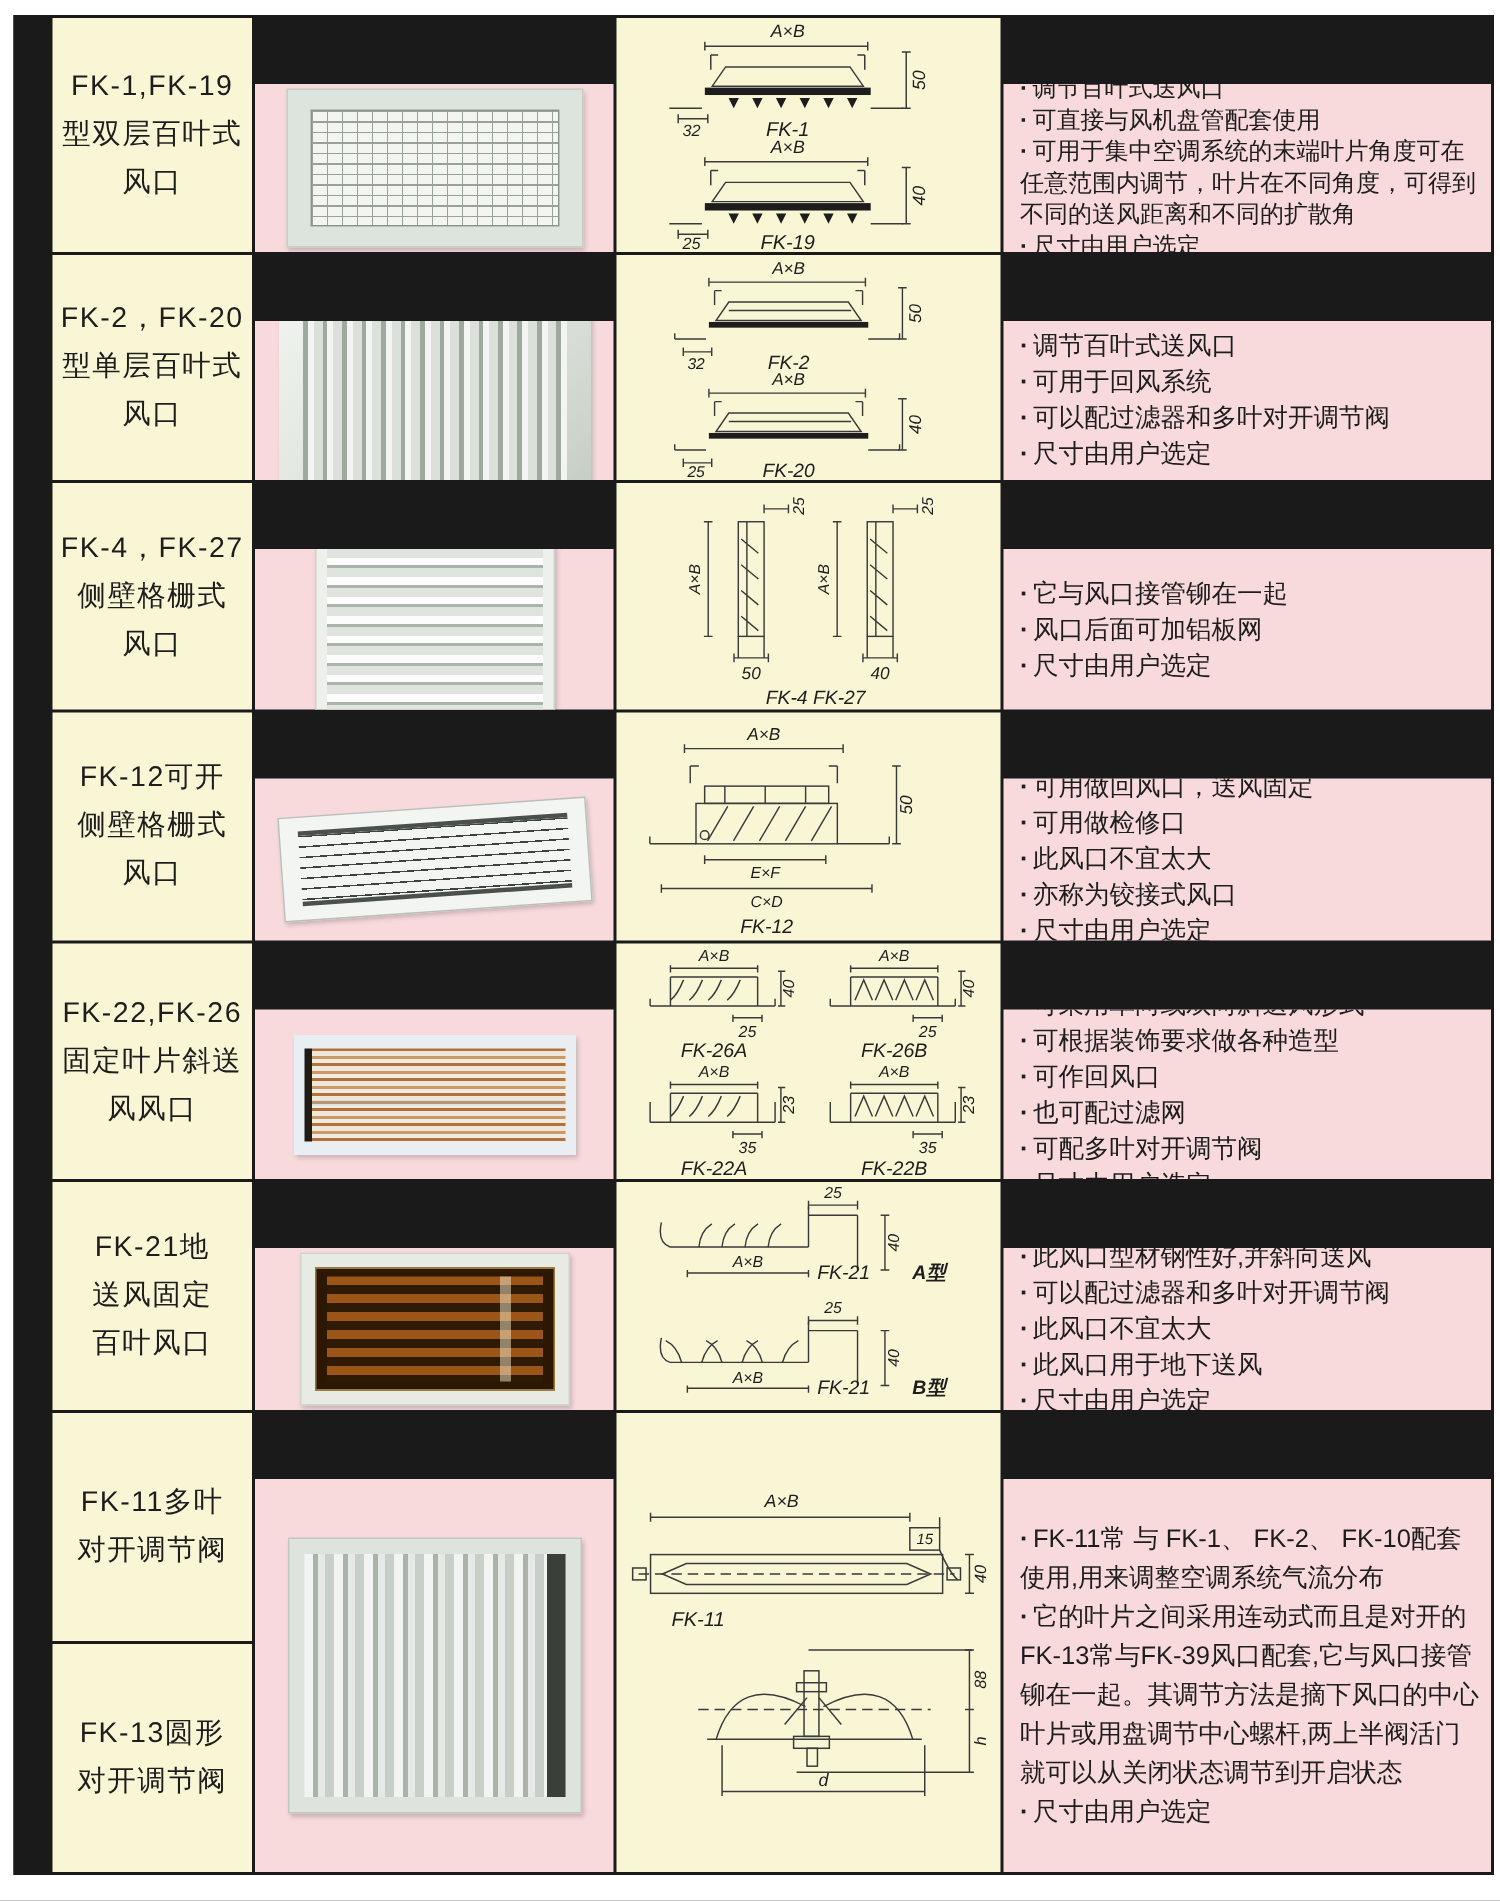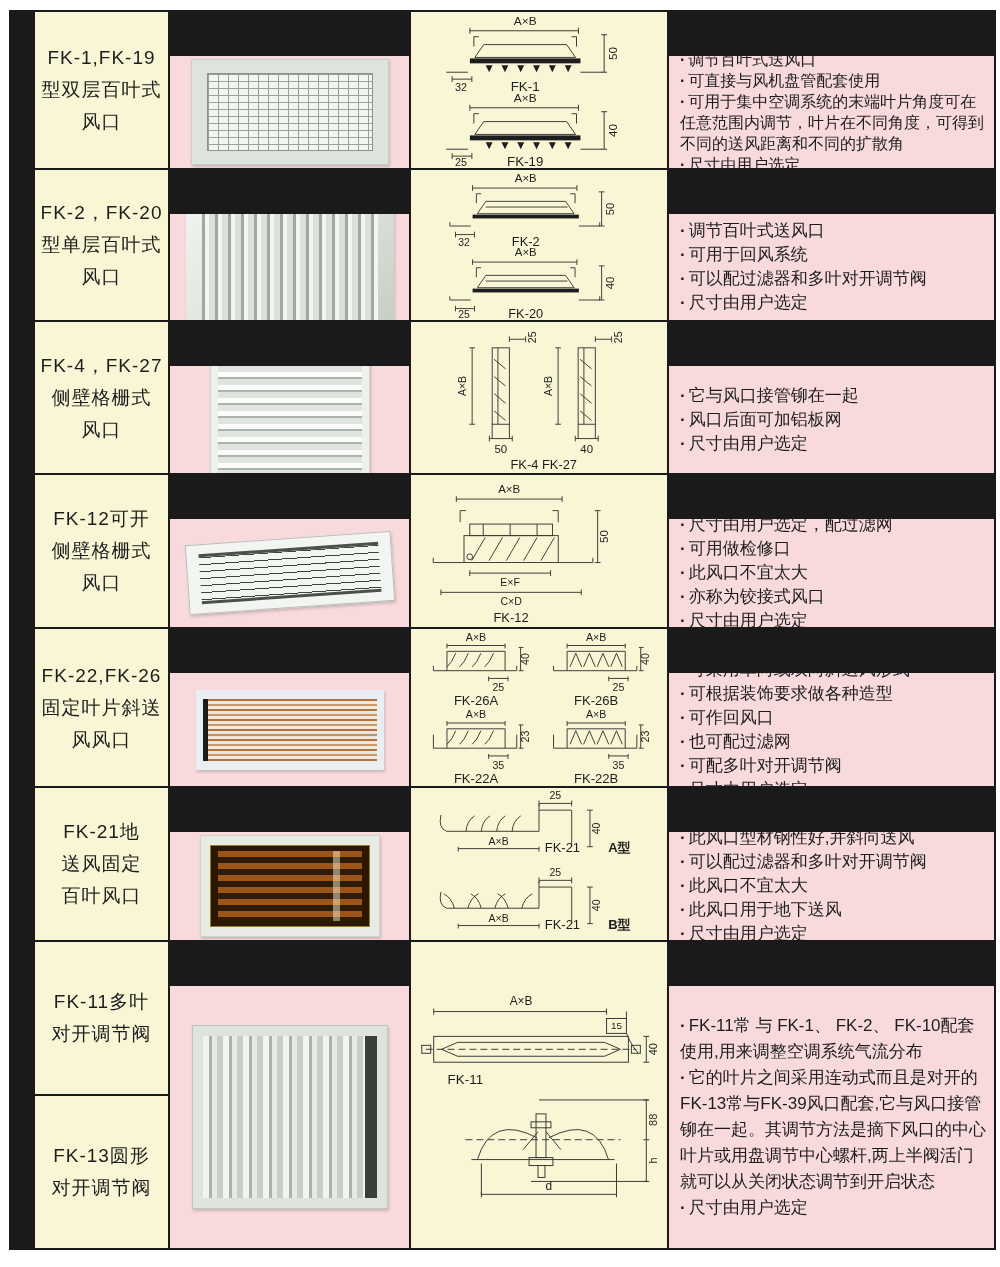--- a/index.html
+++ b/index.html
@@ -8,21 +8,21 @@
   .catalog{position:absolute;left:9px;top:10px;width:983px;height:1236px;border:2px solid #1a1a1a;
     display:grid;grid-template-columns:157px 239px 256px 325px;
     grid-template-rows:156px 150px 151px 152px 157px 152px 152px 152px;
     gap:2px;background:#1a1a1a;}
   .cell{position:relative;overflow:hidden;}
   .cream{background:#f9f6d5;}
   .pink{background:#f8dadd;margin-top:44px;}
   .name-cell{display:flex;flex-direction:column;align-items:center;justify-content:center;
     font-size:19px;line-height:32px;text-align:center;letter-spacing:1px;margin-left:24px;}
   .photo-cell{display:flex;align-items:center;justify-content:center;}
-  .diagram-cell{display:flex;align-items:center;justify-content:center;}
+  .diagram-cell{display:flex;align-items:center;justify-content:center;font-style:italic;}
   .features-cell{display:flex;flex-direction:column;justify-content:center;padding:4px 6px 4px 11px;
     font-size:17px;line-height:24px;}
   .features-cell ul{list-style:none;margin:0;padding:0;}
   .features-cell li::before{content:"·";font-weight:bold;margin-right:3px;}
   .features-cell.tight{line-height:21px;font-size:16px;}
   .features-cell.loose{line-height:26px;}
   
   .ph{box-shadow:1px 2px 3px rgba(0,0,0,.18);}
   .p1{width:196px;height:104px;background:#dde3dd;display:flex;align-items:center;justify-content:center;border:1px solid #c6cec6;}
   .p1 .grid{width:164px;height:76px;border:1px solid #8a948a;background:
@@ -237,21 +237,21 @@
         <path d="M26 118 v6 M26 121 H172 M172 118 v6"></path>
         <text class="f11" x="99" y="134">C×D</text>
         <path d="M186 36 h6 M189 36 V90 M186 90 h6"></path>
         <text x="200" y="63" transform="rotate(-90 200 63)">50</text>
         <text class="lbl" x="99" y="152">FK-12</text>
       </g>
     </svg>
   </div>
   <div class="cell pink features-cell" style="grid-area:4/4">
     <ul>
-      <li>尺寸由用户选定，配过滤网</li>
+      <li>可用做回风口，送风固定</li>
       <li>可用做检修口</li>
       <li>此风口不宜太大</li>
       <li>亦称为铰接式风口</li>
       <li>尺寸由用户选定</li>
     </ul>
   </div>
 
   <div class="cell cream name-cell" style="grid-area:5/1">
     <div>FK-22,FK-26</div>
     <div>固定叶片斜送</div>

